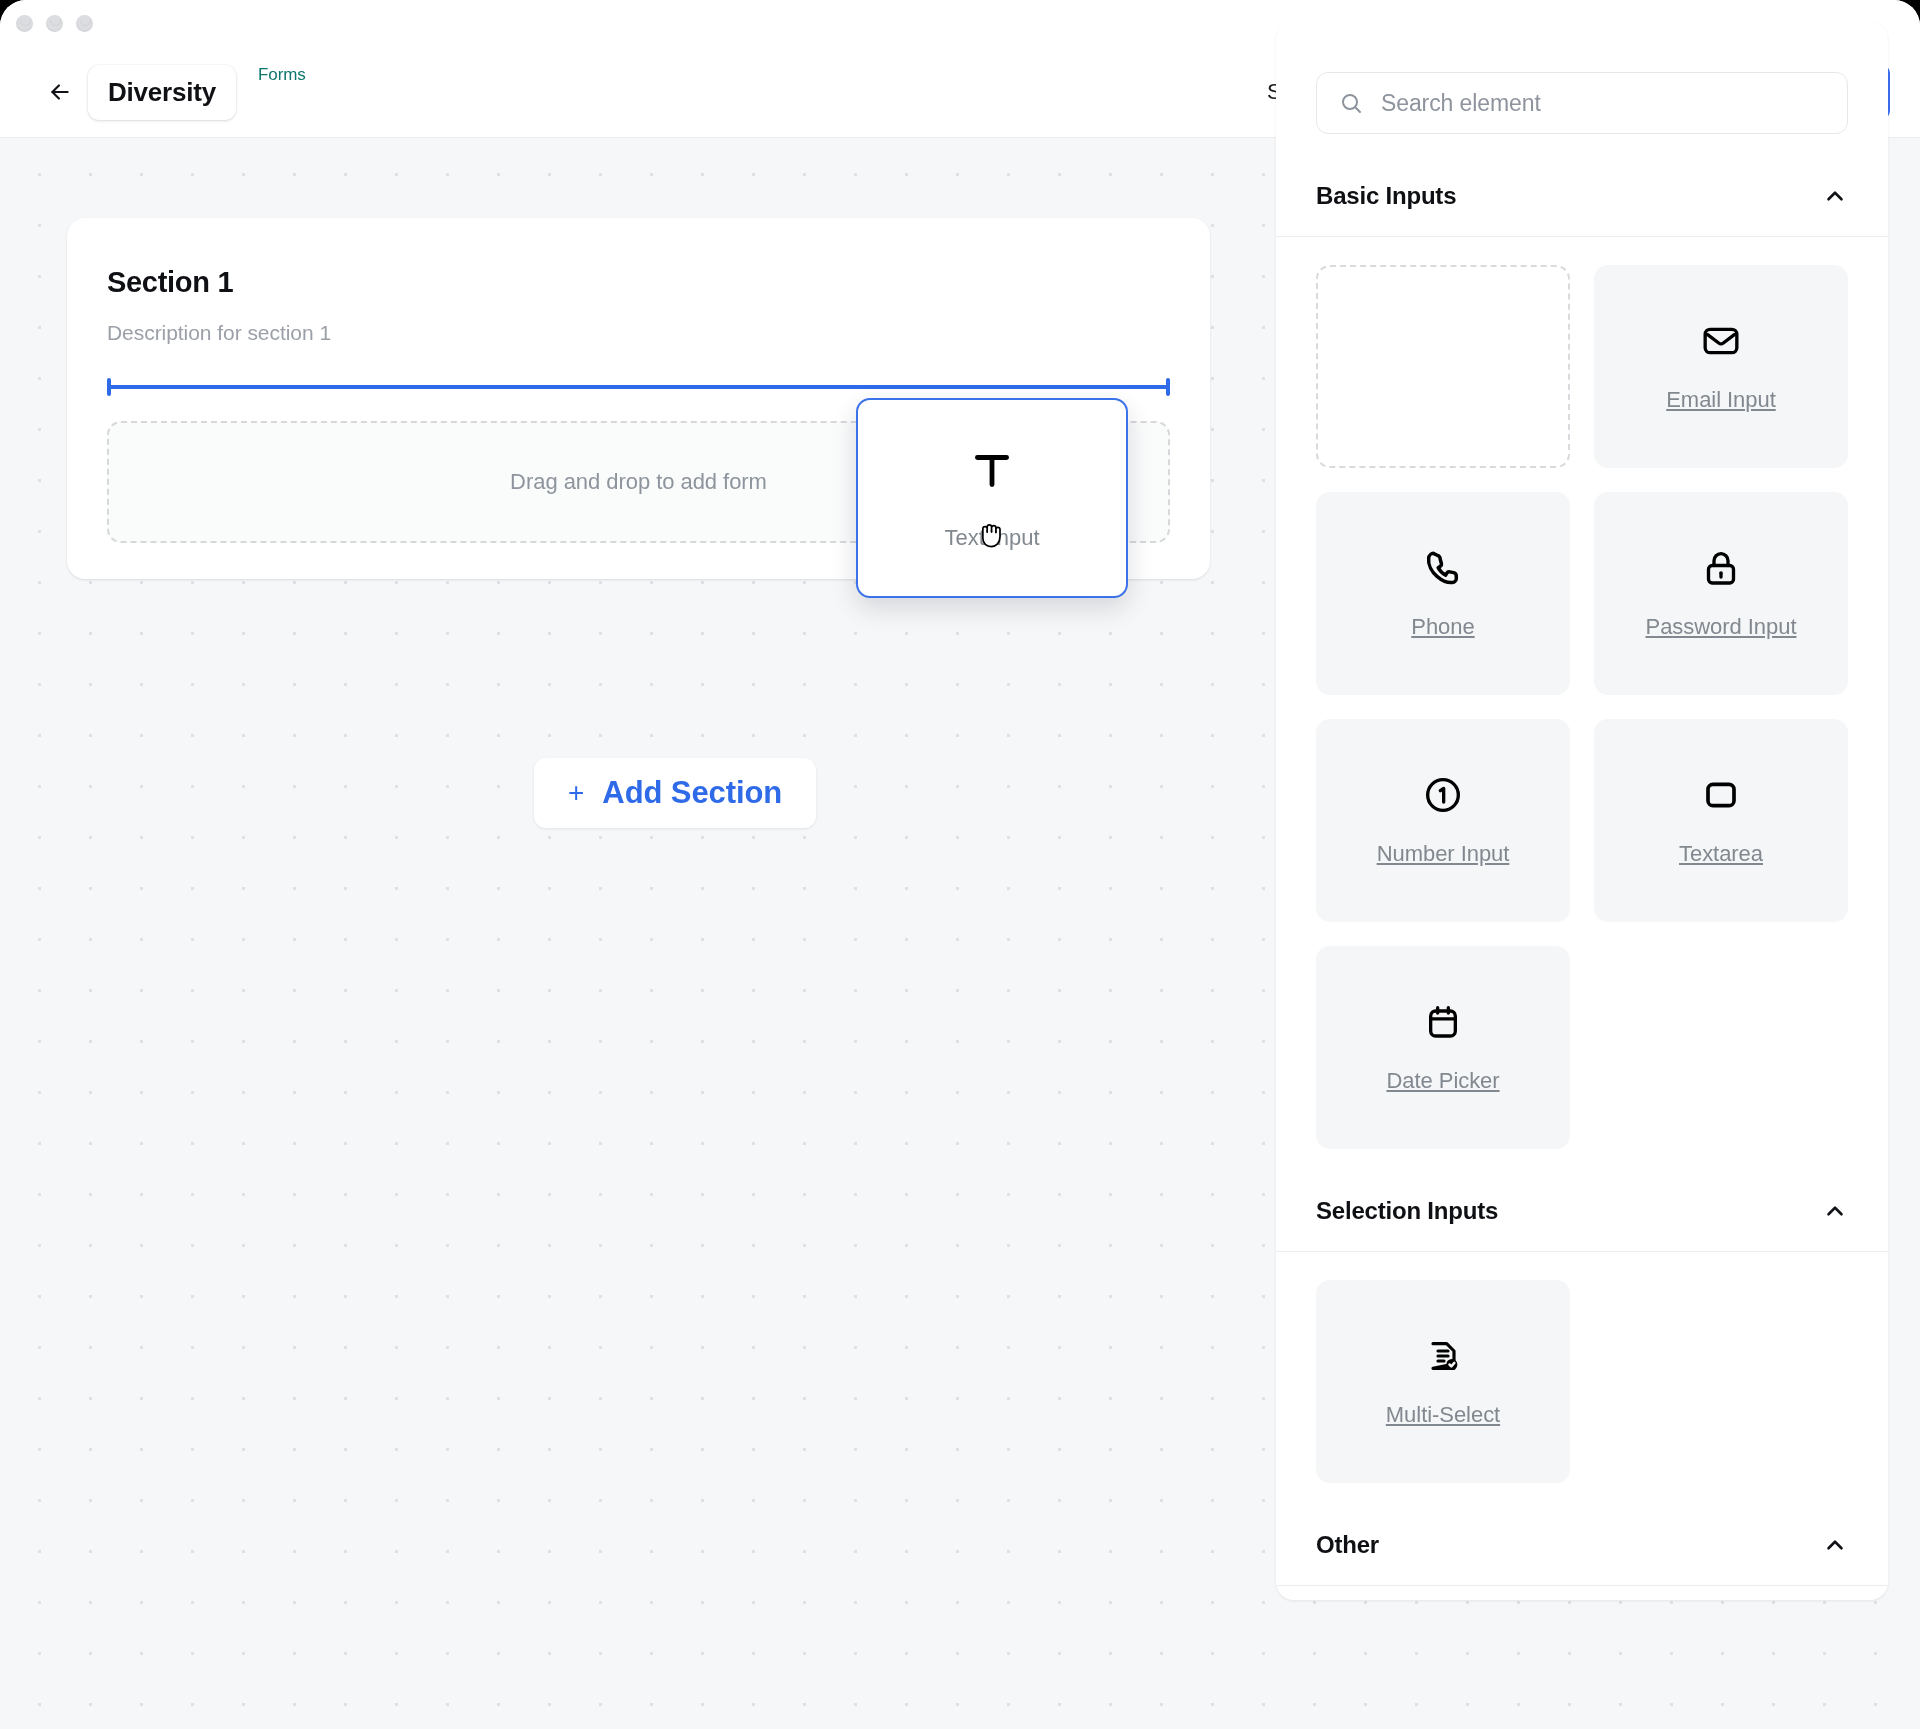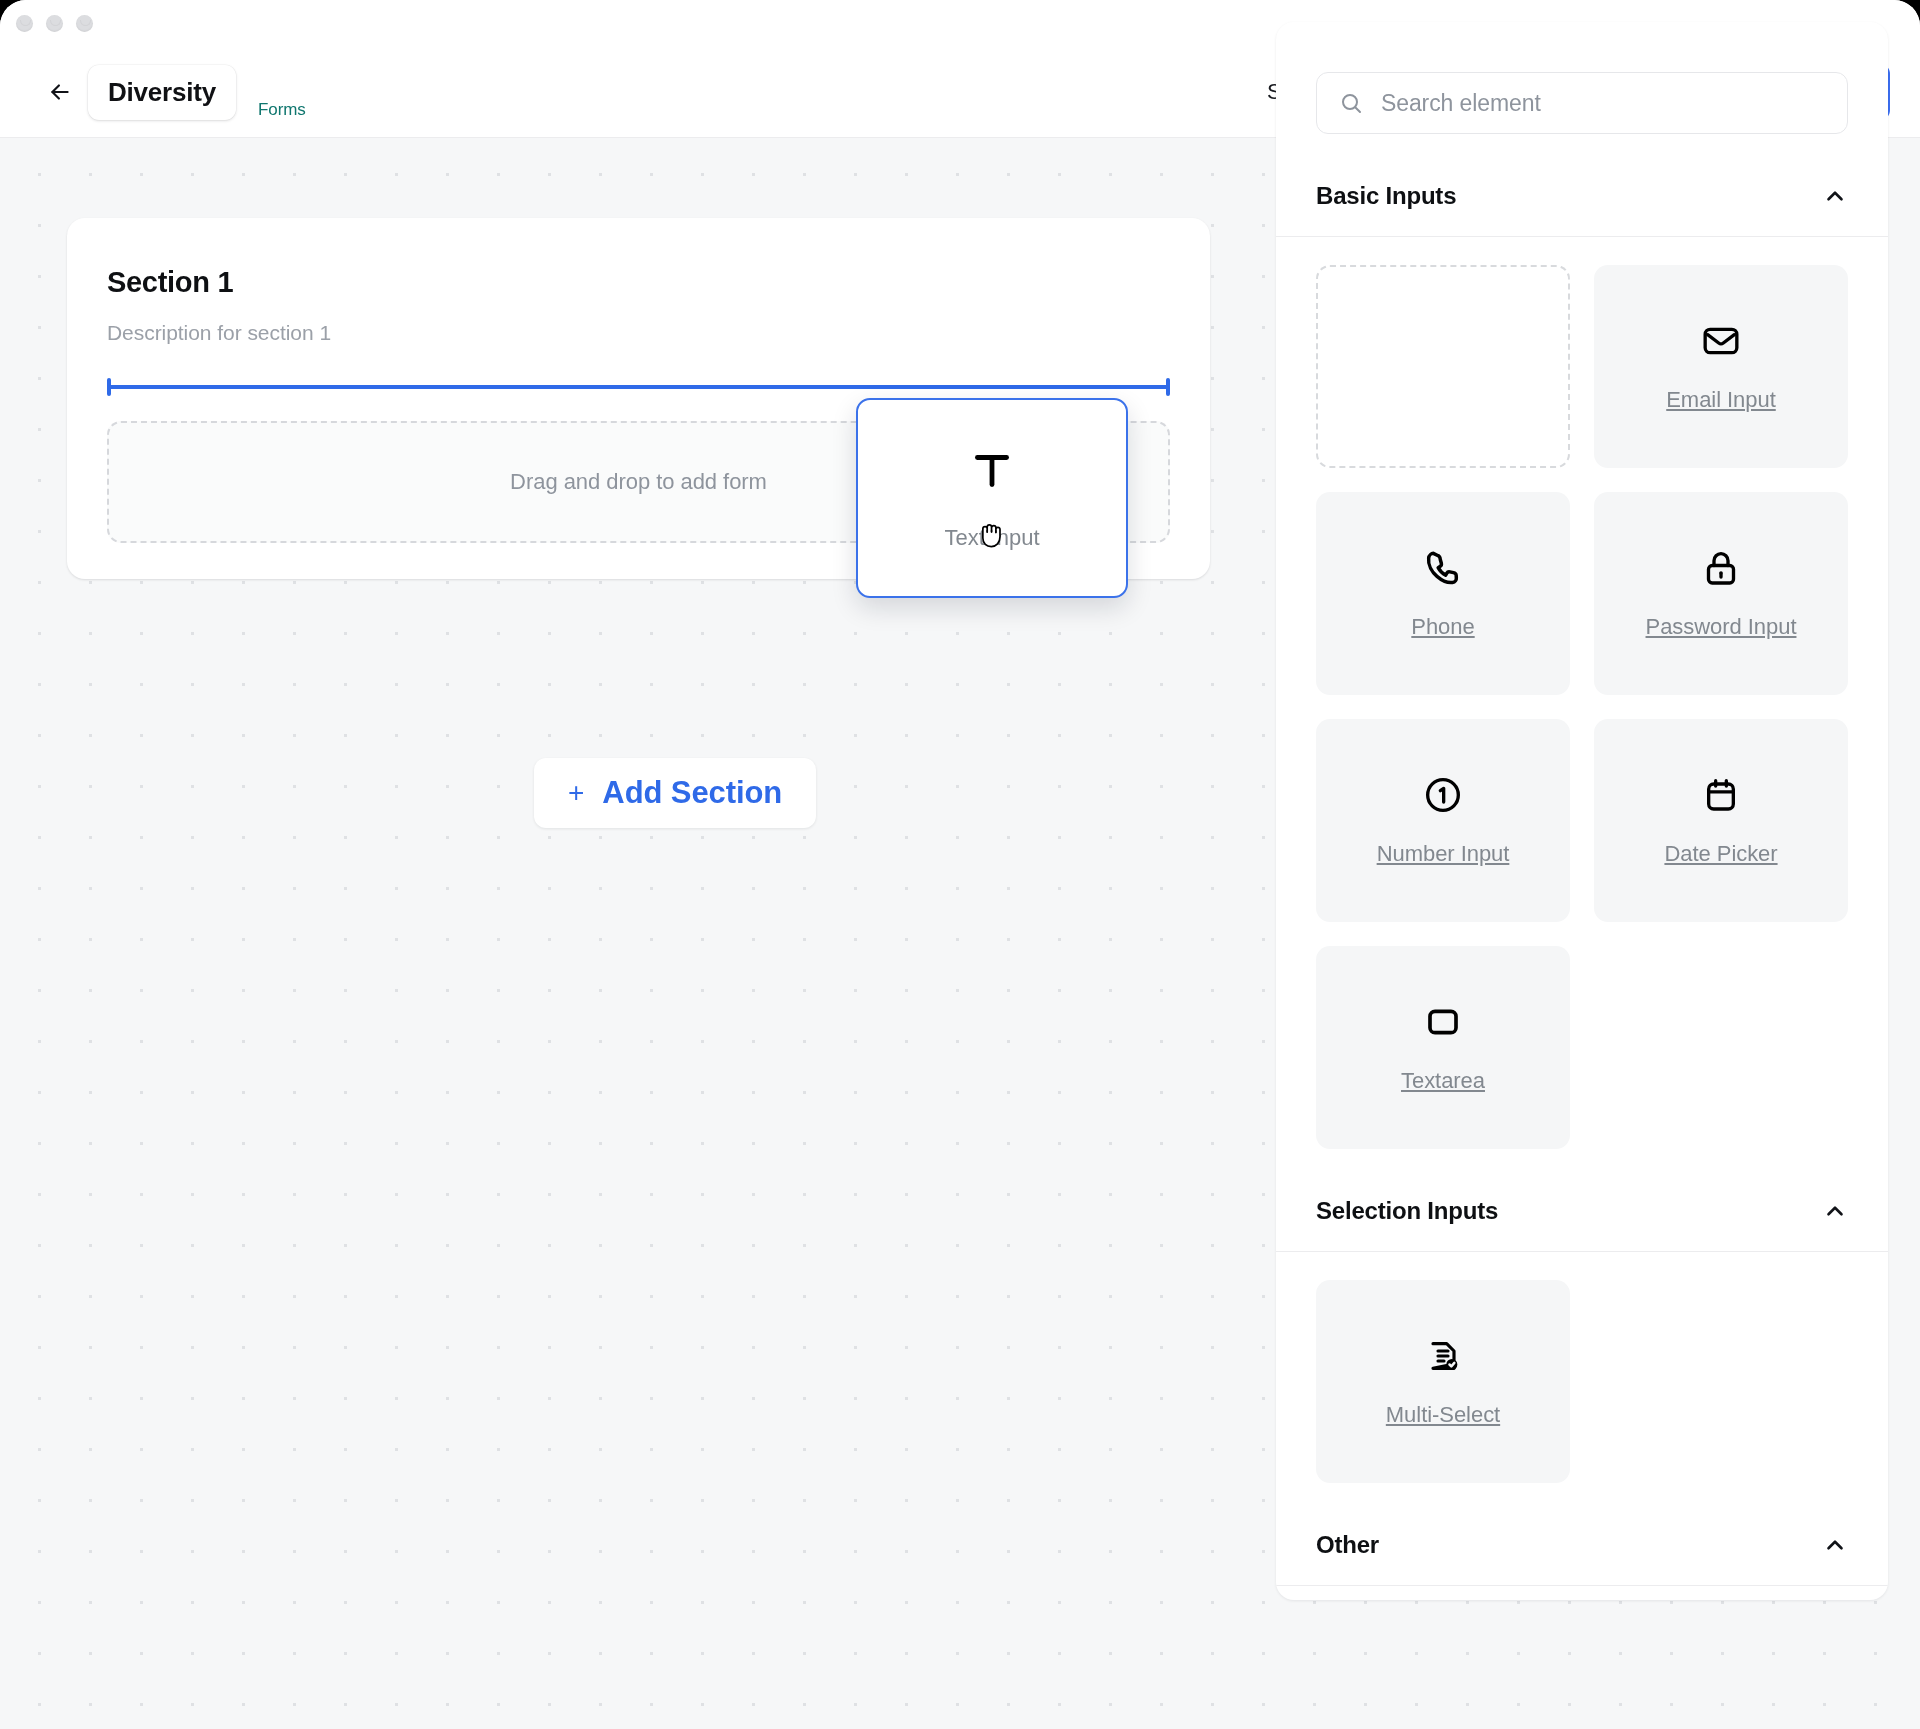--- a/index.html
+++ b/index.html
@@ -66,21 +66,21 @@
   }
   .back-btn {
     width: 36px; height: 36px;
     display: flex; align-items: center; justify-content: center;
     color: #111318;
     cursor: pointer;
     flex: none;
   }
   .breadcrumb {
     display: flex;
-    align-items: flex-end;
+    align-items: flex-start;
     margin-left: 10px;
   }
   .crumb-active {
     font-size: 26px;
     font-weight: 700;
     color: #101114;
     background: #ffffff;
     border-radius: 11px;
     padding: 12px 20px;
     box-shadow: 0 1px 3px rgba(16,18,24,.13), 0 0 0 .5px rgba(16,18,24,.05);
@@ -502,37 +502,37 @@
             <svg width="40" height="40" viewBox="0 0 24 24" fill="none" stroke="currentColor" stroke-width="2" stroke-linecap="round" stroke-linejoin="round">
               <circle cx="12" cy="12" r="9.2"></circle>
               <path d="M10.4 9.4 L12.4 8.1 V16.2"></path>
             </svg>
           </span>
           <span class="tile-label">Number Input</span>
         </div>
 
         <div class="tile">
           <span class="tile-icon">
+            <svg width="40" height="40" viewBox="0 0 24 24" fill="none" stroke="currentColor" stroke-width="2.2" stroke-linecap="round" stroke-linejoin="round">
+              <rect x="4.2" y="5.6" width="15.6" height="12.8" rx="3"></rect>
+            </svg>
+          </span>
+          <span class="tile-label">Textarea</span>
+        </div>
+
+        <div class="tile">
+          <span class="tile-icon">
             <svg width="40" height="40" viewBox="0 0 24 24" fill="none" stroke="currentColor" stroke-width="2" stroke-linecap="round" stroke-linejoin="round">
               <rect x="4.6" y="5.4" width="14.8" height="15" rx="3"></rect>
               <line x1="4.6" y1="10.1" x2="19.4" y2="10.1"></line>
               <line x1="8.8" y1="3.4" x2="8.8" y2="6.6"></line>
               <line x1="15.2" y1="3.4" x2="15.2" y2="6.6"></line>
             </svg>
           </span>
           <span class="tile-label">Date Picker</span>
-        </div>
-
-        <div class="tile">
-          <span class="tile-icon">
-            <svg width="40" height="40" viewBox="0 0 24 24" fill="none" stroke="currentColor" stroke-width="2.2" stroke-linecap="round" stroke-linejoin="round">
-              <rect x="4.2" y="5.6" width="15.6" height="12.8" rx="3"></rect>
-            </svg>
-          </span>
-          <span class="tile-label">Textarea</span>
         </div>
       </div>
 
       <div class="group-header">
         <span class="group-title">Selection Inputs</span>
         <span style="display:flex;color:#111318;">
           <svg width="26" height="26" viewBox="0 0 24 24" fill="none" stroke="currentColor" stroke-width="2.4" stroke-linecap="round" stroke-linejoin="round">
             <polyline points="6 15 12 9 18 15"></polyline>
           </svg>
         </span>

